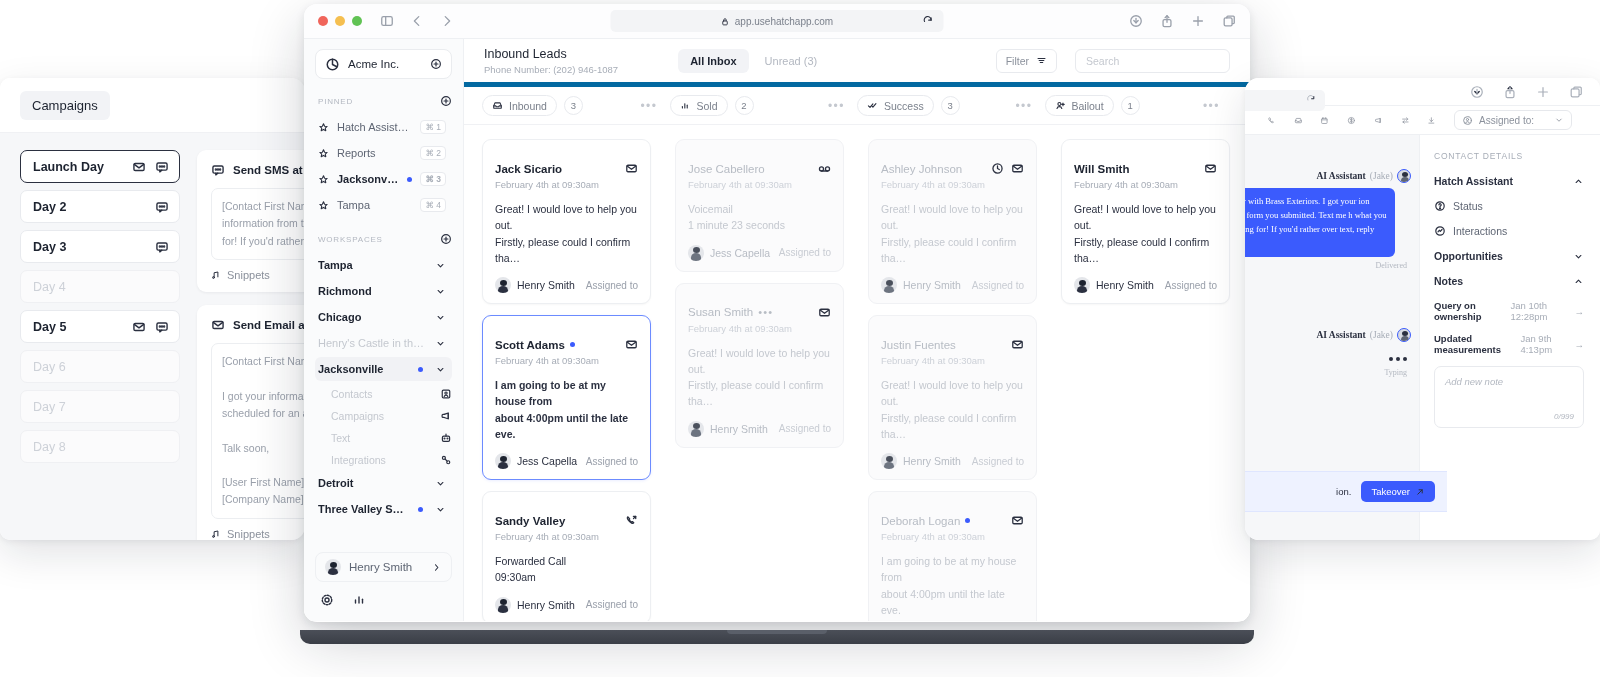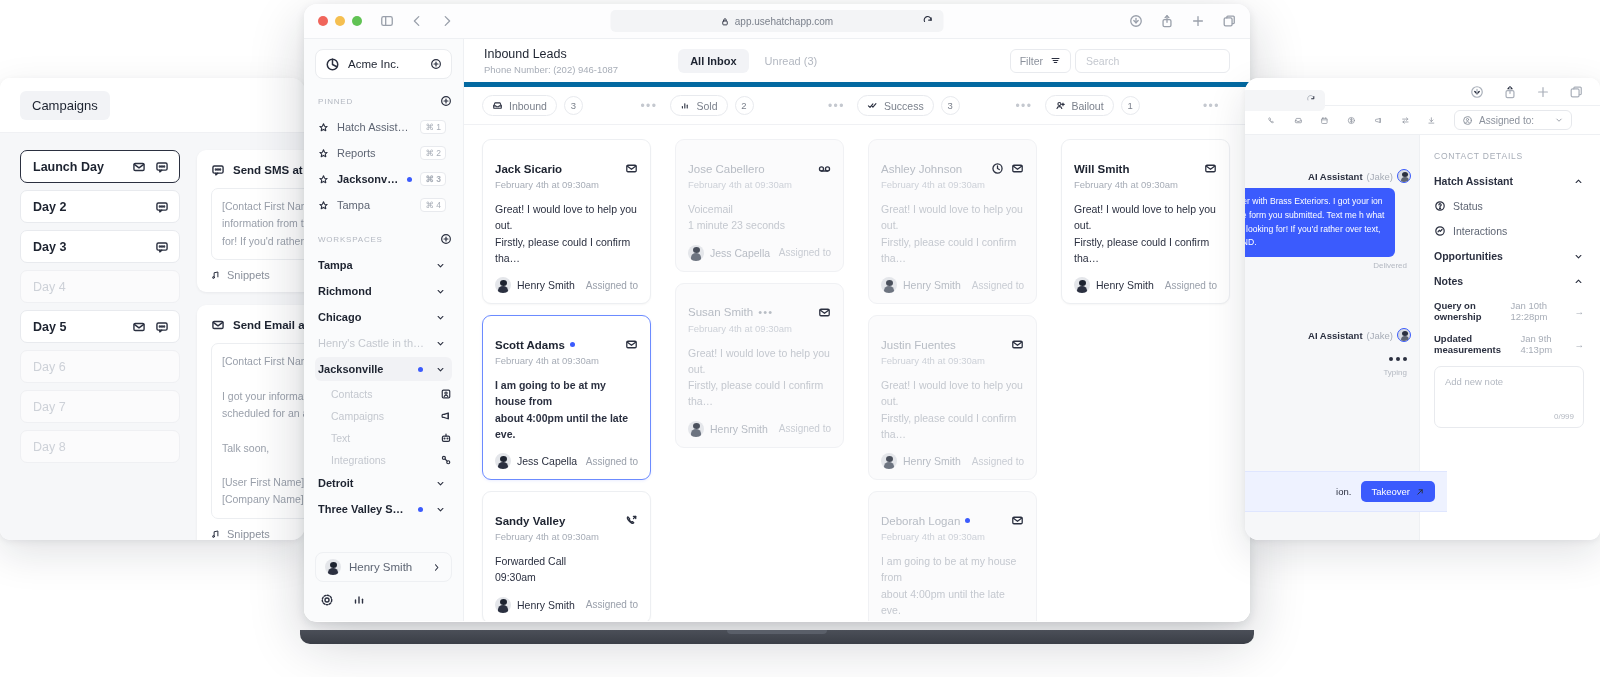--- a/index.html
+++ b/index.html
@@ -67,21 +67,21 @@
   }
   .rw-toolbar .ic{ width:13px; height:13px;}
   .rw-toolbar .ic path,.rw-toolbar .ic rect,.rw-toolbar .ic circle,.rw-toolbar .ic line,.rw-toolbar .ic polyline{ stroke:#8f959f; stroke-width:1.4;}
   .assign-chip{
     margin-left:auto; margin-right:28px; display:flex; align-items:center; gap:6px;
     border:1px solid #e6e8ec; border-radius:6px; height:20px; padding:0 7px; min-width:118px;
     font-size:10px; color:#8b919c;
   }
   .rw-body{ display:flex; height:405px; }
   .rw-thread{ width:175px; background:#f6f7f9; border-right:1px solid #eef0f3; position:relative; padding-top:10px;}
-  .msg-row{ padding:0 8px 0 8px; }
+  .msg-row{ padding:0 8px 0 8px;font-family:Liberation Serif, serif; }
   .msg-meta{ text-align:right; font-size:9.5px; color:#2b3040; font-weight:700; margin-bottom:5px; display:flex; justify-content:flex-end; align-items:center; gap:4px;}
   .msg-meta .who-sub{ color:#a7adb7; font-weight:400;}
   .avatar-sm{ width:14px; height:14px; border-radius:50%; background:#d9dce2; border:1.4px solid #3b5bfd; display:inline-block; position:relative; overflow:hidden;}
   .avatar-sm::after{ content:""; position:absolute; left:3px; top:7px; width:8px; height:8px; border-radius:50% 50% 0 0; background:#5e6573;}
   .avatar-sm::before{ content:""; position:absolute; left:4px; top:2px; width:6px; height:5px; border-radius:50%; background:#2b3040;}
   .bubble{
     background:#3b5bfd; color:#fff; font-size:8.6px; line-height:1.6;
     border-radius:6px; padding:7px 8px; margin-left:-46px; width:188px;
   }
   .delivered{ text-align:right; font-size:8px; color:#b3b8c1; margin-top:4px; padding-right:4px;}
@@ -96,21 +96,21 @@
   .takeover-text{ font-size:9.5px; color:#2b3040;}
   .takeover-btn{ background:#3b5bfd; color:#fff; font-size:9.5px; border-radius:5px; padding:5px 10px; display:flex; align-items:center; gap:5px;}
   .rw-details{ flex:1; padding:16px 16px 0 14px; background:#fff;}
   .cd-title{ font-size:8.5px; letter-spacing:.09em; color:#a7adb7; margin-bottom:14px;}
   .cd-row{ display:flex; align-items:center; gap:7px; font-size:10.5px; color:#2b3040; font-weight:700; margin-bottom:13px;}
   .cd-row.sub{ font-weight:400; color:#5e6573;}
   .cd-row .chev{ margin-left:auto; }
   .cd-note{ font-size:9.5px; margin-bottom:11px; color:#2b3040; font-weight:700; display:flex; align-items:center; gap:4px;}
   .cd-note .tstamp{ color:#a7adb7; font-weight:400;}
   .cd-note .arr{ margin-left:auto; color:#a7adb7;}
-  .note-box{ border:1px solid #e8eaee; border-radius:7px; height:62px; padding:9px 10px; position:relative;}
+  .note-box{ border:1px solid #e8eaee; border-radius:7px; height:62px; padding:9px 10px; position:relative;font-style:italic;}
   .note-ph{ font-size:9.5px; color:#b3b8c1;}
   .note-count{ position:absolute; right:9px; bottom:6px; font-size:8px; color:#b3b8c1;}
 
   
   .laptop{ position:absolute; left:304px; top:4px; width:946px; height:640px; }
   .laptop-screen{
     position:absolute; inset:0 0 22px 0; background:#fff;
     border-radius:13px; overflow:hidden;
     box-shadow:0 20px 55px rgba(20,25,40,.20), 0 3px 10px rgba(20,25,40,.10);
   }
@@ -176,21 +176,21 @@
   .avatar.dark::before{ background:#1d2330;} .avatar.dark::after{ background:#2b3040;}
 
   
   .main{ flex:1; display:flex; flex-direction:column; background:#fff; min-width:0;}
   .main-head{ height:48px; display:flex; align-items:center; padding:0 20px; border-bottom:5px solid #0369a1;}
   .mh-title{ font-size:12.5px; color:#1d2330; font-weight:500;}
   .mh-sub{ font-size:9.5px; color:#a7adb7; margin-top:3px;}
   .seg{ display:flex; margin-left:60px; gap:4px; }
   .seg-btn{ font-size:11px; padding:6px 12px; border-radius:6px; color:#b3b8c1;}
   .seg-btn.on{ background:#f2f3f6; color:#1d2330; font-weight:600;}
-  .mh-right{ margin-left:auto; display:flex; align-items:center; gap:4px;}
+  .mh-right{ margin-left:auto; display:flex; align-items:center; gap:18px;}
   .filter-btn{ border:1px solid #e8eaee; border-radius:6px; height:24px; display:flex; align-items:center; gap:7px; padding:0 9px; font-size:10.5px; color:#8b919c;}
   .search-box{ border:1px solid #e8eaee; border-radius:6px; height:24px; width:155px; display:flex; align-items:center; padding:0 10px; font-size:10.5px; color:#c4c8cf;}
 
   .col-head{ height:38px; display:flex; align-items:center; border-bottom:1px solid #f0f1f4; padding:0 18px;}
   .col-head-cell{ width:191px; display:flex; align-items:center; }
   .pill{ border:1px solid #e8eaee; border-radius:13px; height:21px; display:flex; align-items:center; gap:6px; padding:0 9px; font-size:10.5px; color:#7b818c;}
   .count{ border:1px solid #e8eaee; border-radius:50%; width:19px; height:19px; display:flex; align-items:center; justify-content:center; font-size:9.5px; color:#7b818c; margin-left:7px;}
   .ellip{ margin-left:auto; margin-right:12px; letter-spacing:1.5px; color:#c4c8cf; font-size:12px; line-height:8px;}
 
   .board{ flex:1; display:flex; padding:14px 18px 0 18px; gap:24px; background:#fff; overflow:hidden;}

